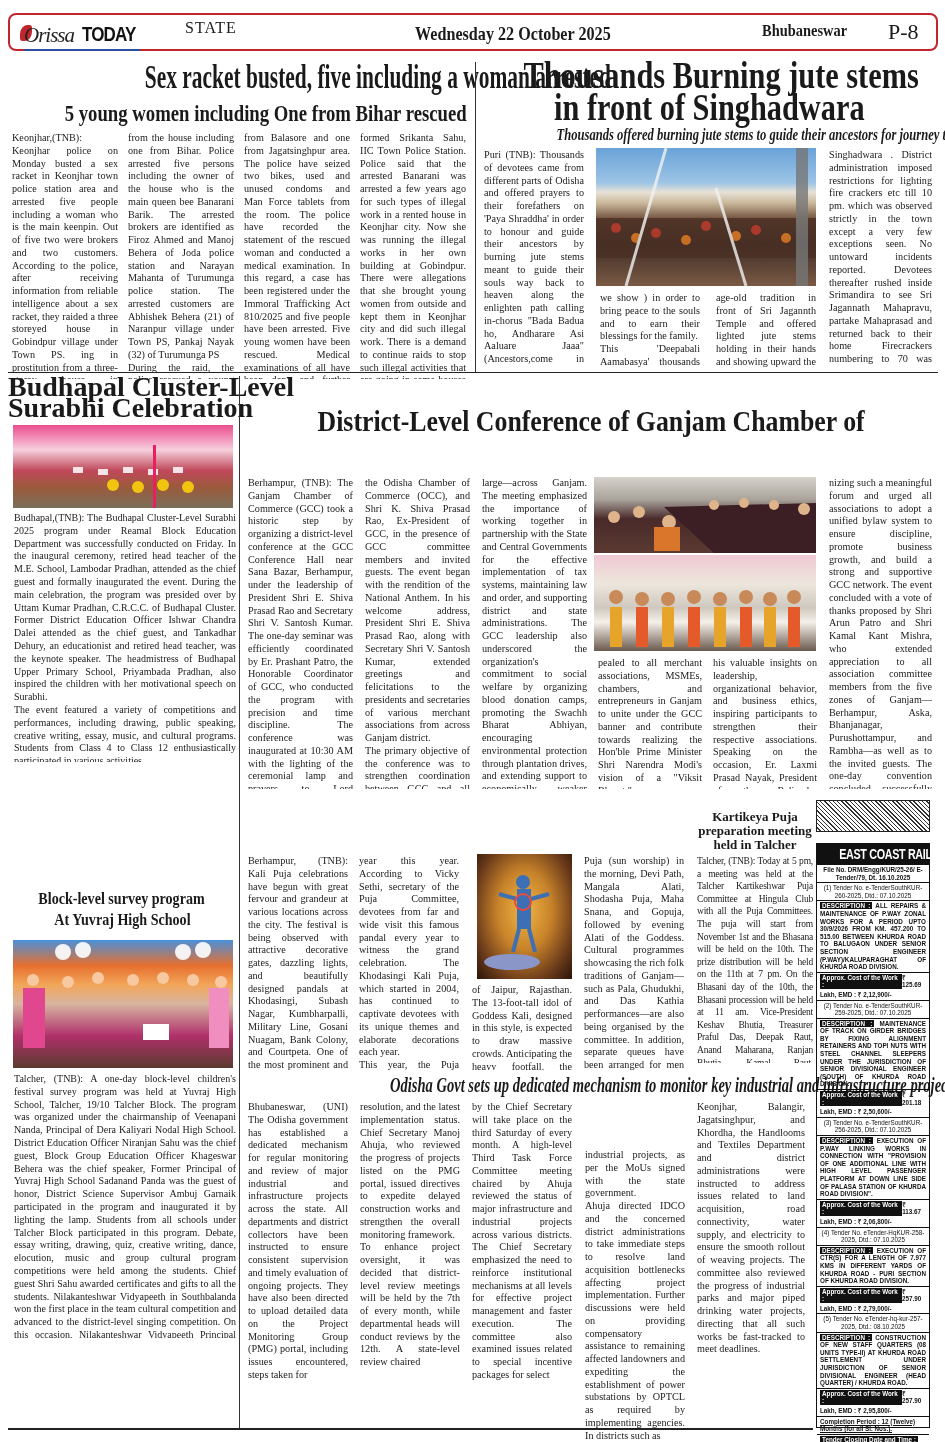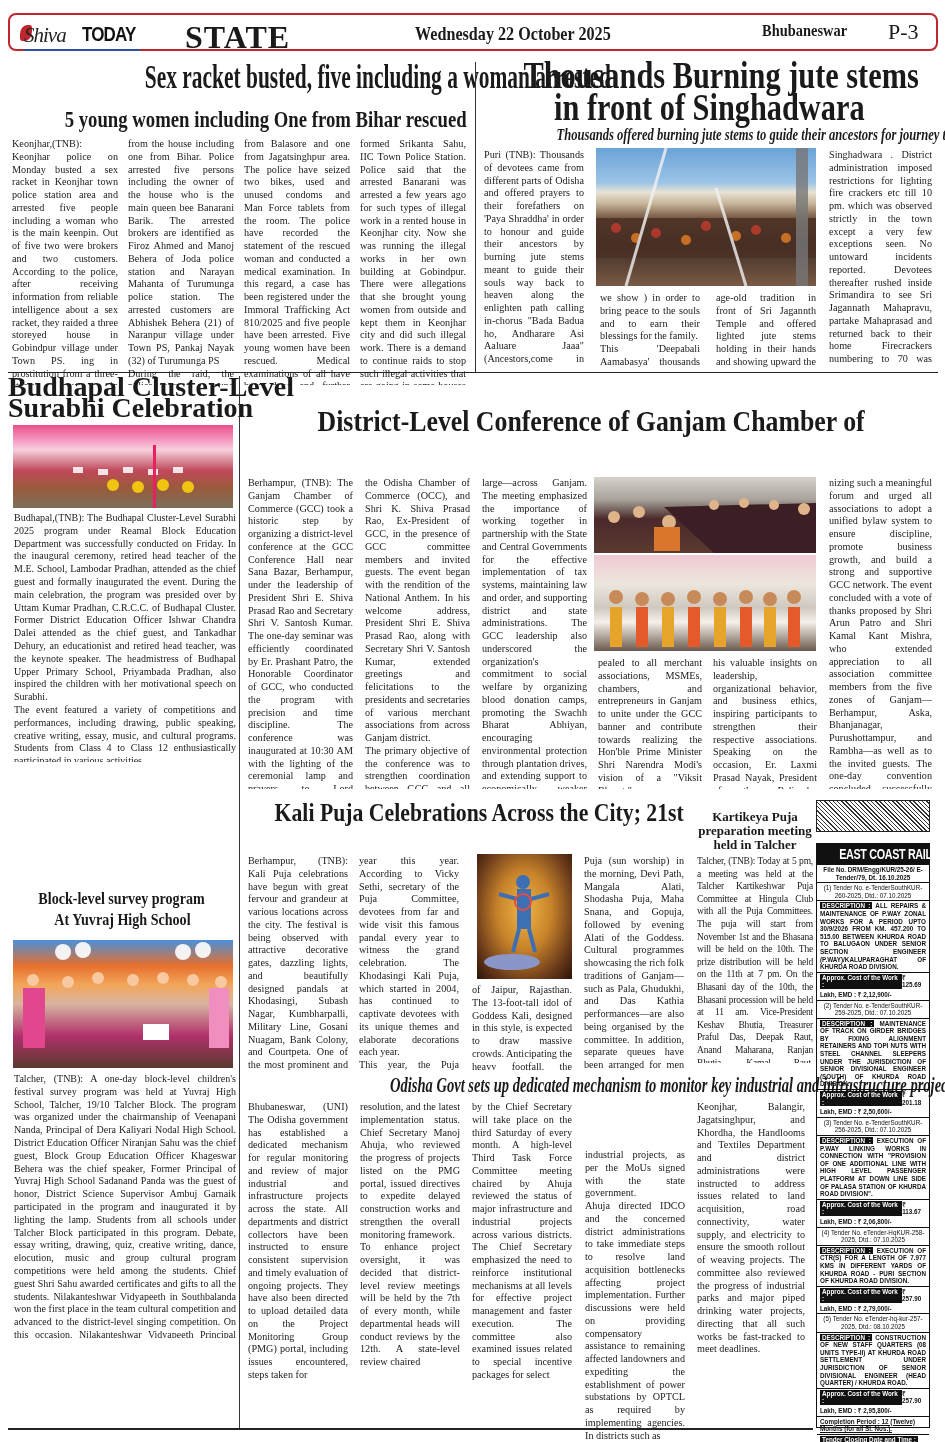--- a/index.html
+++ b/index.html
@@ -5,21 +5,21 @@
 *{box-sizing:border-box;margin:0;padding:0}
 body{width:945px;height:1442px;background:#fff;font-family:"Liberation Serif",serif;color:#1a1a1a;position:relative;overflow:hidden}
 .abs{position:absolute}
 .mast{left:8px;top:13px;width:930px;height:38px;border:2px solid #c0262d;border-radius:8px;background:#fff}
 .logo{left:10px;top:6px;width:135px;height:30px}
 .logo .o{font-family:"Liberation Serif",serif;font-style:italic;font-size:21px;color:#222;position:absolute;left:4px;top:2px;letter-spacing:-1px}
 .logo .t{font-family:"Liberation Sans",sans-serif;font-weight:bold;font-size:20px;color:#111;position:absolute;left:62px;top:2px;letter-spacing:-1px;transform:scaleX(.85);transform-origin:left}
 .logo .bar{position:absolute;left:4px;top:28px;width:118px;height:2px;background:#2c4fa1}
 .logo .bar2{position:absolute;left:120px;top:28px;width:26px;height:2px;background:#c0262d}
 .logo .leaf{position:absolute;left:0;top:4px;width:12px;height:16px;background:#c0262d;border-radius:60% 20% 60% 20%}
-.mast .sec{left:175px;top:4px;font-size:32px;font-weight:bold;letter-spacing:1px}
+.mast .sec{left:175px;top:4px;font-size:16px;font-weight:normal;letter-spacing:1px}
 .mast .date{left:405px;top:8px;font-size:19px;font-weight:bold;transform:scaleX(.85);transform-origin:left}
 .mast .city{left:752px;top:6px;font-size:17px;font-weight:bold;transform:scaleX(.85);transform-origin:left}
 .mast .pg{left:878px;top:4px;font-size:22px}
 .h1c{font-family:"Liberation Serif",serif;font-weight:bold;text-align:center;line-height:1;white-space:nowrap}
 .cond{display:inline-block;transform:scaleX(.72);transform-origin:center}
 .txt{font-size:10.2px;line-height:12.75px;text-align:justify;hyphens:auto;overflow:hidden}
 .cols{display:flex;gap:10px}
 .cols > div{flex:1;overflow:hidden}
 .vline{background:#333;width:1px}
 .hline{background:#222;height:1px}
@@ -31,34 +31,34 @@
 .ecr .lbl{background:#111;color:#fff;padding:0 2px;font-weight:bold}
 .ecr .cost{border-top:1px solid #111;padding:1px 3px;font-weight:bold}
 .hatch{left:816px;top:800px;width:114px;height:32px;border:1px solid #222;background:repeating-linear-gradient(45deg,#fff 0 2px,#333 2px 3px)}
 </style>
 </head>
 <body>
 
 <div class="abs mast">
   <div class="abs logo">
     <span class="leaf"></span>
-    <span class="o">Shiva</span>
+    <span class="o">Orissa</span>
     <span class="t">TODAY</span>
     <span class="bar"></span>
     <span class="bar2"></span>
   </div>
   <div class="abs sec">STATE</div>
   <div class="abs date">Wednesday 22 October 2025</div>
   <div class="abs city">Bhubaneswar</div>
-  <div class="abs pg">P-3</div>
+  <div class="abs pg">P-8</div>
 </div>
 
 <div class="abs" style="left:8px;top:60px;width:462px">
   <div class="h1c" style="font-size:34px;height:34px;overflow:visible"><span class="cond" style="transform:scaleX(.63)">Sex racket busted, five including a woman arrested</span></div>
-  <div class="h1c" style="font-size:24px;margin-top:13px;height:26px"><span class="cond" style="transform:scaleX(.78)">5 young women including One from Bihar rescued</span></div>
+  <div class="h1c" style="font-size:24px;margin-top:7px;height:26px"><span class="cond" style="transform:scaleX(.78)">5 young women including One from Bihar rescued</span></div>
   <div class="cols txt" style="margin-top:5px;height:247px;gap:10px;padding:0 4px">
     <div>Keonjhar,(TNB): Keonjhar police on Monday busted a sex racket in Keonjhar town police station area and arrested five people including a woman who is the main keenpin. Out of five two were brokers and two customers. According to the police, after receiving information from reliable intelligence about a sex racket, they raided a three storeyed house in Gobindpur village under Town PS. ing in prostitution from a three-storey house in Govindpur village under Keonjhar Town police station. Police rescued five girls</div>
     <div style="white-space:pre-line">from the house including one from Bihar. Police arrested five persons including the owner of the house who is the main queen bee Banarani Barik. The arrested brokers are identified as Firoz Ahmed and Manoj Behera of Joda police station and Narayan Mahanta of Turumunga police station. The arrested customers are Abhishek Behera (21) of Naranpur village under Town PS, Pankaj Nayak (32) of Turumunga PS
  During the raid, the police rescued a young woman from Jharkhand, two from Baripada, one</div>
     <div>from Balasore and one from Jagatsinghpur area. The police have seized two bikes, used and unused condoms and Man Force tablets from the room. The police have recorded the statement of the rescued woman and conducted a medical examination. In this regard, a case has been registered under the Immoral Trafficking Act 810/2025 and five people have been arrested. Five young women have been rescued. Medical examinations of all have been done and further investigation is underway, in-</div>
     <div>formed Srikanta Sahu, IIC Town Police Station. Police said that the arrested Banarani was arrested a few years ago for such types of illegal work in a rented house in Keonjhar city. Now she was running the illegal works in her own building at Gobindpur. There were allegations that she brought young women from outside and kept them in Keonjhar city and did such illegal work. There is a demand to continue raids to stop such illegal activities that are going in some houses and hotels in Keonjhar city.</div>
   </div>
 </div>
 <div class="abs vline" style="left:475px;top:62px;height:310px"></div>
 
@@ -209,21 +209,20 @@
       </g>
     </svg>
 </div>
 <div class="abs txt" style="left:598px;top:657px;width:104px;height:132px;white-space:pre-line">pealed to all merchant associations, MSMEs, chambers, and entrepreneurs in Ganjam to unite under the GCC banner and contribute towards realizing the Hon'ble Prime Minister Shri Narendra Modi's vision of a "Viksit Bharat."
  Er. Prashant Patro addressed the gathering with</div>
 <div class="abs txt" style="left:713px;top:657px;width:104px;height:132px">his valuable insights on leadership, organizational behavior, and business ethics, inspiring participants to strengthen their respective associations. Speaking on the occasion, Er. Laxmi Prasad Nayak, President of the Balipadar Chamber of Commerce, expressed gratitude to GCC for orga-</div>
 <div class="abs txt" style="left:829px;top:477px;width:103px;height:312px">nizing such a meaningful forum and urged all associations to adopt a unified bylaw system to ensure discipline, promote business growth, and build a strong and supportive GCC network. The event concluded with a vote of thanks proposed by Shri Arun Patro and Shri Kamal Kant Mishra, who extended appreciation to all association committee members from the five zones of Ganjam—Berhampur, Aska, Bhanjanagar, Purushottampur, and Rambha—as well as to the invited guests. The one-day convention concluded successfully in a cordial and peaceful atmosphere, followed by a fellowship lunch.</div>
 
 <div class="abs" style="left:244px;top:800px;width:445px">
   <div class="h1c" style="font-size:25px;line-height:25px">
-    <div><span class="cond" style="transform:scaleX(.87)">Kali Puja Celebrations Across the City; 21st</span></div>
   </div>
 </div>
 <div class="abs txt" style="left:248px;top:855px;width:100px;height:215px"> Berhampur, (TNB): Kali Puja celebrations have begun with great fervour and grandeur at various locations across the city. The festival is being observed with attractive decorative gates, dazzling lights, and beautifully designed pandals at Khodasingi, Subash Nagar, Kumbharpalli, Military Line, Gosani Nuagam, Bank Colony, and Courtpeta. One of the most prominent and renowned pandals of Berhampur and Ganjam district is the Maa Shyama Kali Puja Mandap at Khodasingi, which celebrates its 21st</div>
 <div class="abs txt" style="left:359px;top:855px;width:100px;height:215px;white-space:pre-line">year this year. According to Vicky Sethi, secretary of the Puja Committee, devotees from far and wide visit this famous pandal every year to witness the grand celebration. The Khodasingi Kali Puja, which started in 2004, has continued to captivate devotees with its unique themes and elaborate decorations each year.
  This year, the Puja commenced on the 19th of October with the traditional Kalash Yatra. The celebration will continue for 11 days, featuring a grand setup themed on the Jal Mahal</div>
 <div class="abs photo" style="left:477px;top:854px;width:95px;height:125px;background:radial-gradient(ellipse at 50% 45%,#f0b545 0%,#c8832a 40%,#6a3a1a 75%,#2a1408 100%)">
   <svg width="95" height="125">
       <circle cx="46" cy="28" r="7" fill="#3d6fb5"></circle>
       <rect x="40" y="35" width="14" height="40" fill="#3d6fb5"></rect>
       <line x1="40" y1="45" x2="22" y2="40" stroke="#3d6fb5" stroke-width="4"></line>

